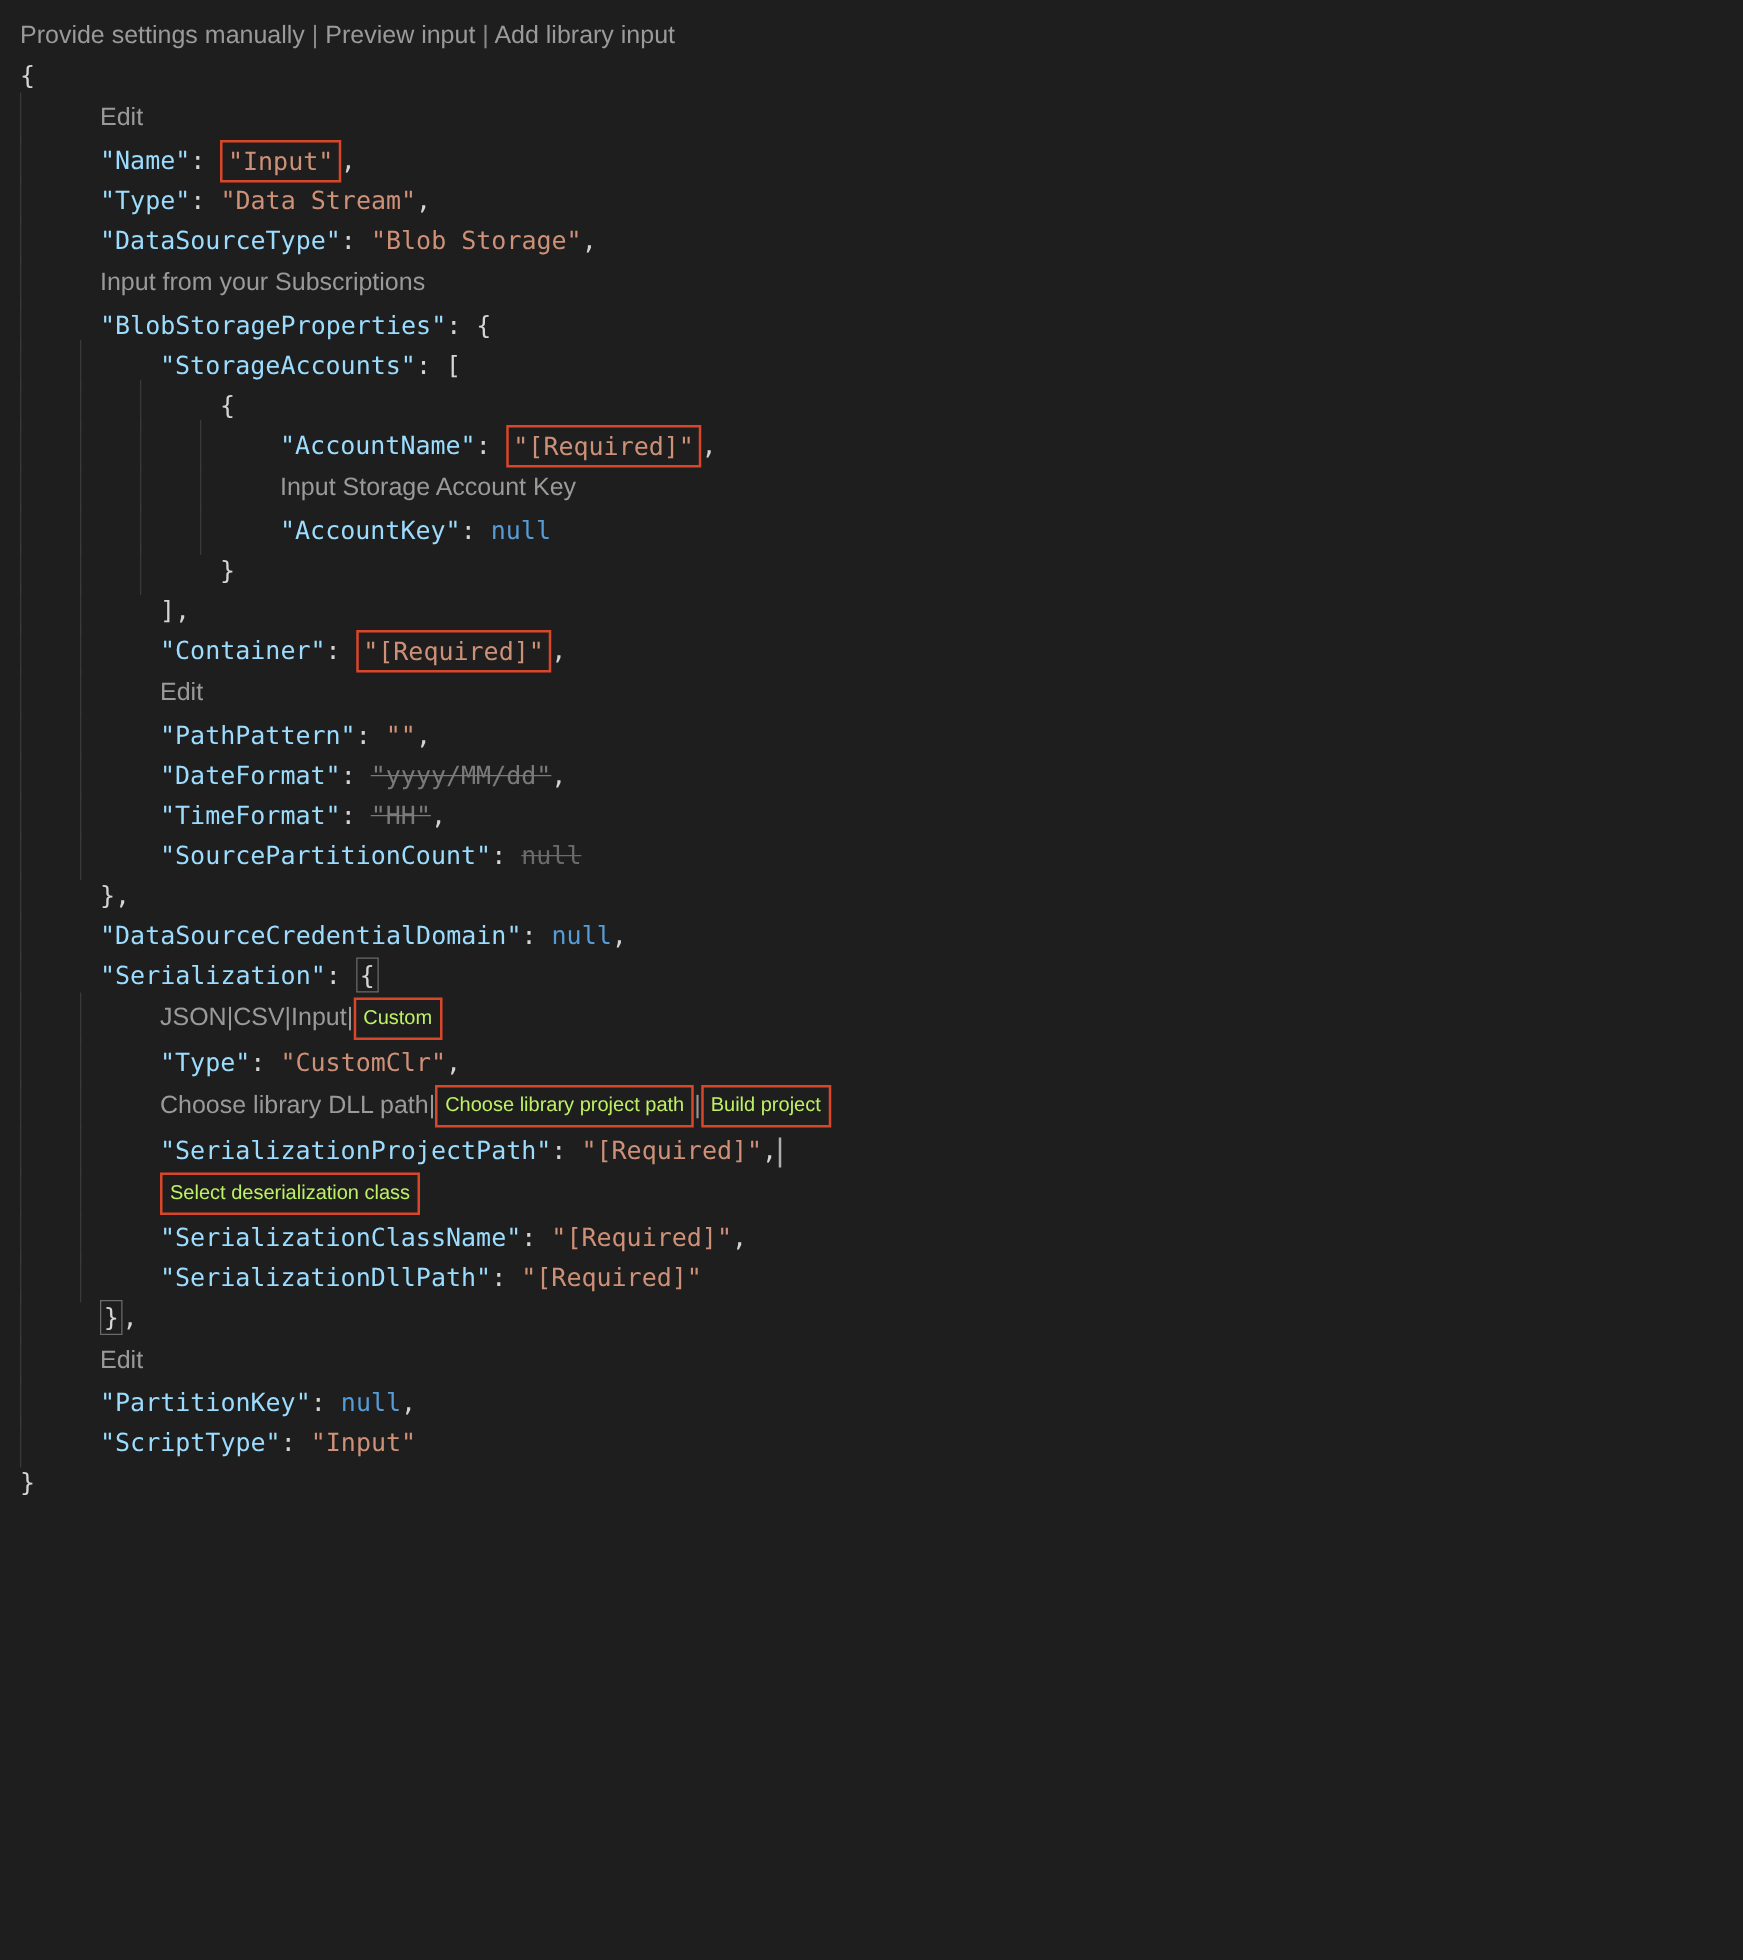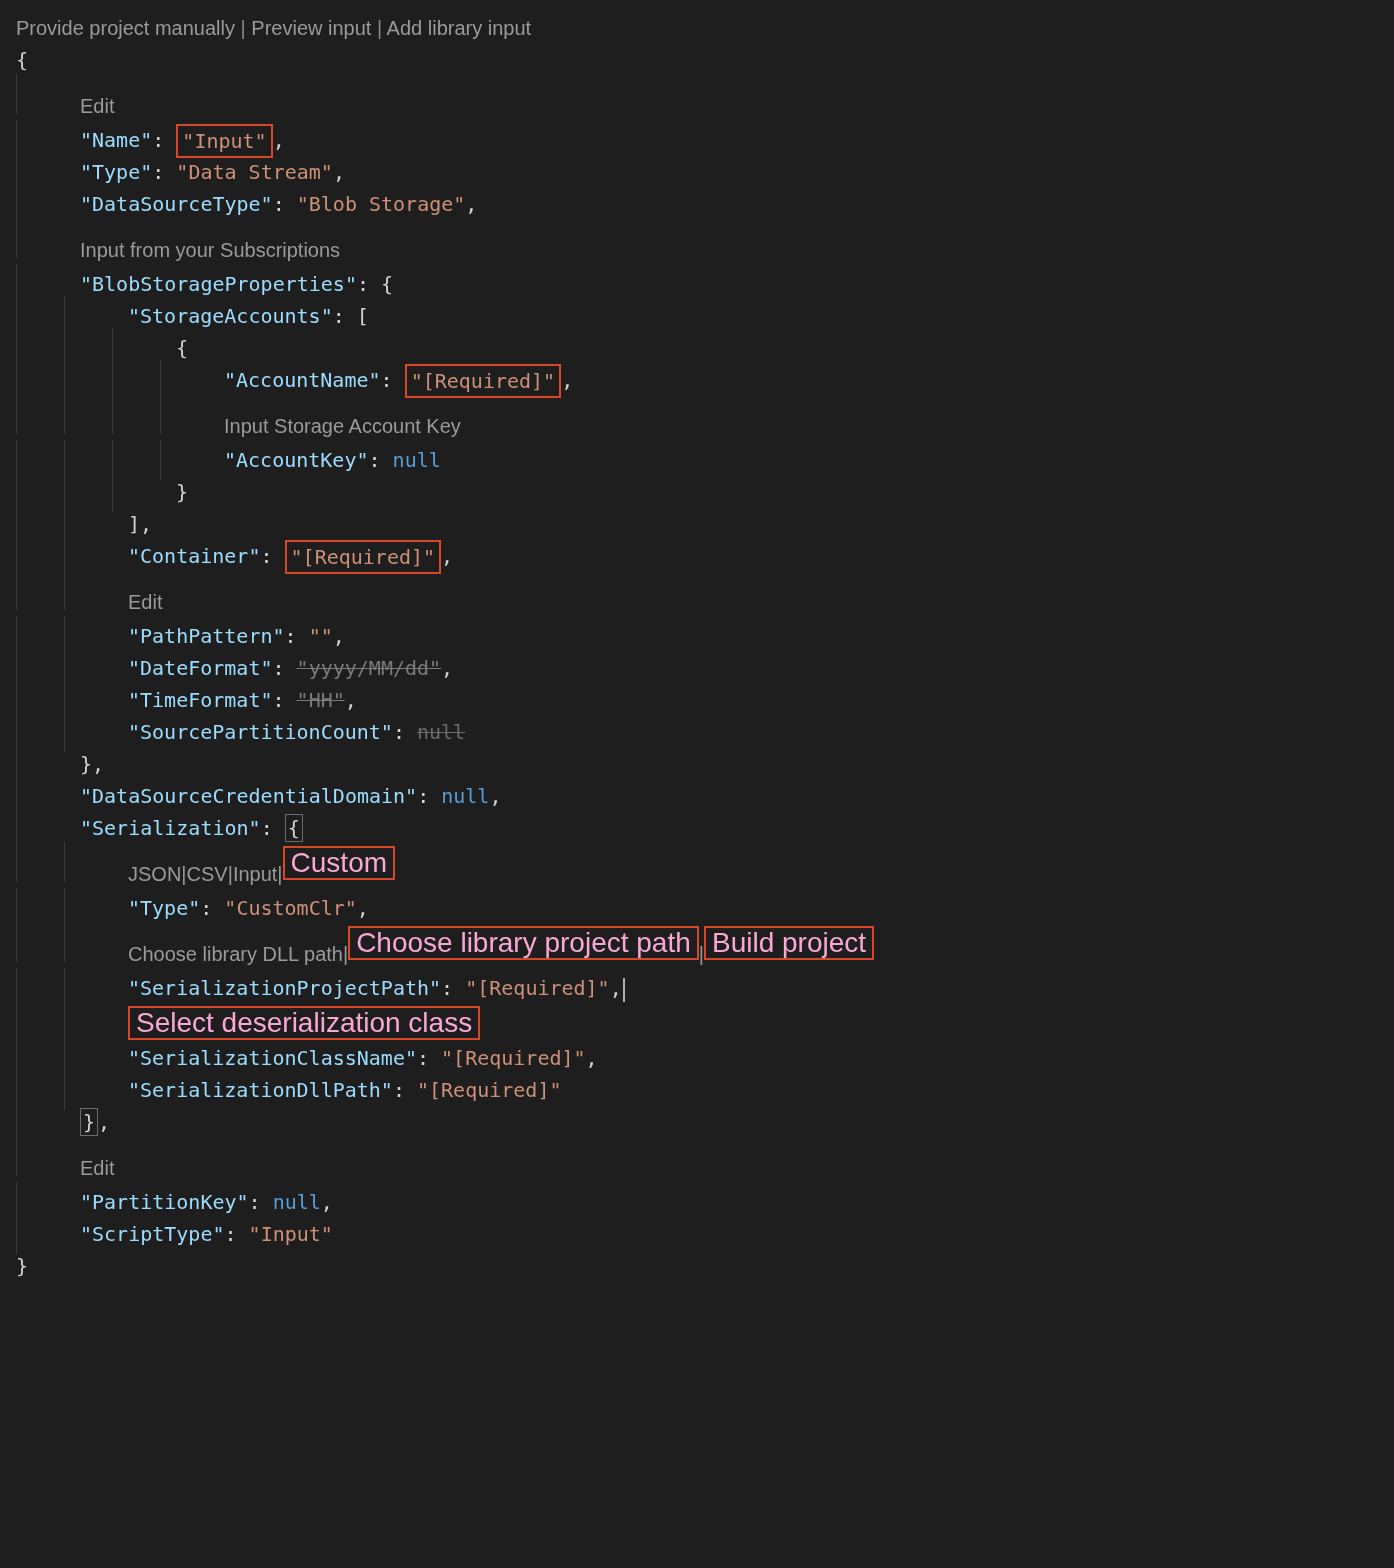--- a/index.html
+++ b/index.html
@@ -31,26 +31,26 @@
     border-left:1px solid #3a3a3a;
   }
   .row { display:flex; align-items:flex-start; height:32px;}
   .content { white-space: pre; }
   .key { color: #9cdcfe; }
   .str { color: #ce9178; }
   .num-null { color: #569cd6; }
   .null-strike { color: #6b6b6b; text-decoration: line-through; text-decoration-thickness:1px;}
   .strike { color: #7a7a7a; text-decoration: line-through; text-decoration-thickness:1px;}
   .punct { color: #d4d4d4; }
-  .hintseg { color: #9a9a9a; font-family: -apple-system, BlinkMacSystemFont, "Segoe UI", sans-serif; font-size:20px;margin-top:12px;}
+  .hintseg { color: #9a9a9a; font-family: -apple-system, BlinkMacSystemFont, "Segoe UI", sans-serif; font-size:20px;}
   .hintbox {
     border: 2px solid #d9472b;
-    color: #f9a8d4;
+    color: #bef264;
     font-family: -apple-system, BlinkMacSystemFont, "Segoe UI", sans-serif;
-    font-size: 28px;
+    font-size: 16px;
     padding: 1px 6px;
     display:inline-block;
     line-height: 28px;
   }
   .valbox {
     border: 2px solid #d9472b;
     padding: 1px 4px;
     display:inline-block;
     line-height: 28px;
   }
@@ -70,21 +70,21 @@
     margin-left:1px;
   }
   .hint-row { height:auto; padding-top:2px; padding-bottom:2px;}
   
   .pad { display:inline-block;}
 </style>
 </head>
 <body>
 
 <div class="hint-line">
-  <span class="hint-link">Provide project manually</span>
+  <span class="hint-link">Provide settings manually</span>
   <span class="sep"> | </span>
   <span class="hint-link">Preview input</span>
   <span class="sep"> | </span>
   <span class="hint-link">Add library input</span>
 </div>
 
 <div class="row">
     <span class="content"><span class="brace">{</span></span>
   </div>
 

